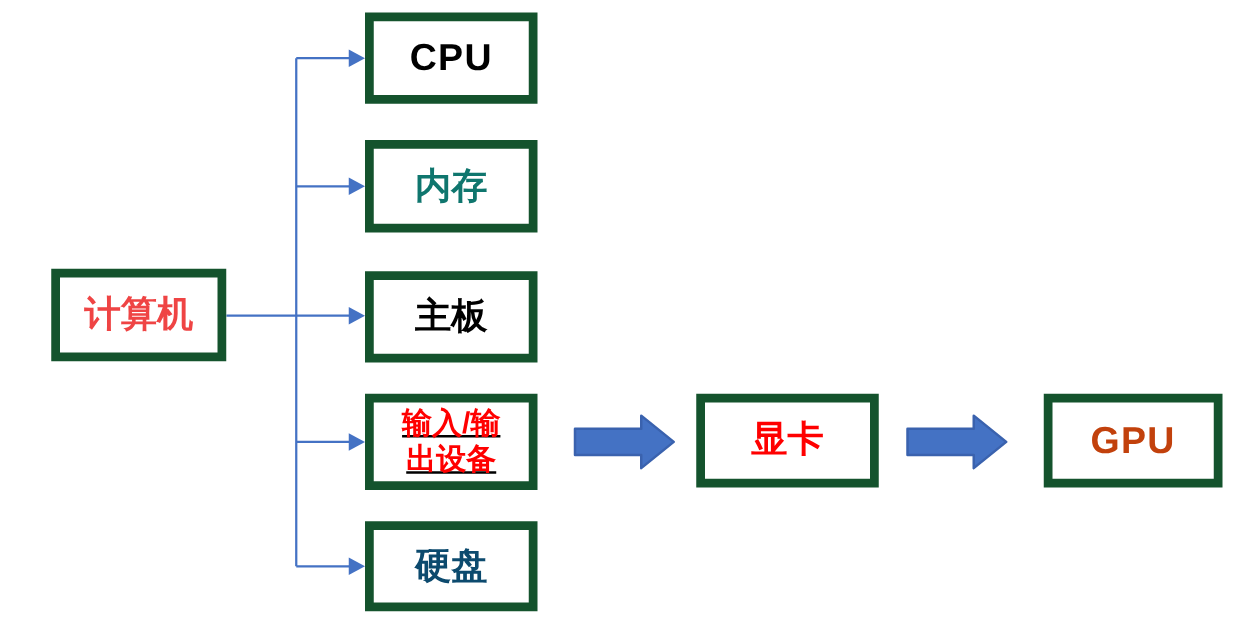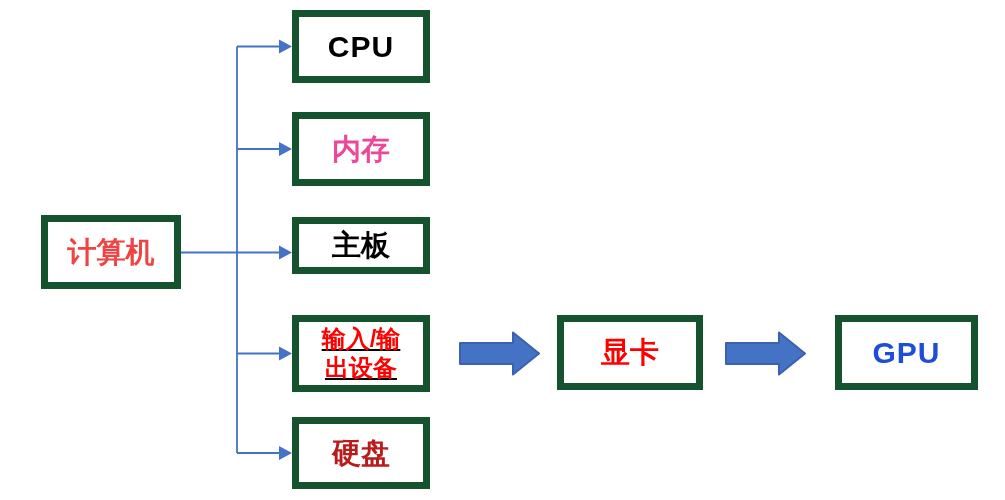--- a/index.html
+++ b/index.html
@@ -37,21 +37,21 @@
     font-weight: bold;
     color: #000000;
     white-space: pre-line;
     text-align: center;
     line-height: 1.2;
   }
   
   .n-computer    { left: 41px;  top: 215px; width: 140px; height: 74px; }
   .n-cpu         { left: 292px; top: 10px;  width: 138px; height: 73px; }
   .n-memory      { left: 292px; top: 112px; width: 138px; height: 74px; }
-  .n-motherboard { left: 292px; top: 217px; width: 138px; height: 57px; }
+  .n-motherboard { left: 292px; top: 217px; width: 138px; height: 73px; }
   .n-io          { left: 292px; top: 315px; width: 138px; height: 77px; text-decoration: underline; }
   .n-harddisk    { left: 292px; top: 417px; width: 138px; height: 72px; }
   .n-graphics    { left: 557px; top: 315px; width: 146px; height: 75px; }
   .n-gpu         { left: 835px; top: 315px; width: 143px; height: 75px; }
 
   .fs-cjk   { font-size: 29px; }
   .fs-latin { font-size: 30px; letter-spacing: 1px; }
   .fs-io    { font-size: 24px; }
 </style>
 </head>
@@ -85,37 +85,37 @@
 
   <div class="node n-computer">
     <span class="node-label fs-cjk" style="color: #ef4444;">计算机</span>
   </div>
 
   <div class="node n-cpu">
     <span class="node-label fs-latin" style="color: rgb(0, 0, 0);">CPU</span>
   </div>
 
   <div class="node n-memory">
-    <span class="node-label fs-cjk" style="color: #ec4899;">内存</span>
+    <span class="node-label fs-cjk" style="color: #0f766e;">内存</span>
   </div>
 
   <div class="node n-motherboard">
     <span class="node-label fs-cjk" style="color: rgb(0, 0, 0);">主板</span>
   </div>
 
   <div class="node n-io">
     <span class="node-label fs-io" style="color: rgb(255, 0, 0);">输入/输
 出设备</span>
   </div>
 
   <div class="node n-harddisk">
-    <span class="node-label fs-cjk" style="color: #b91c1c;">硬盘</span>
+    <span class="node-label fs-cjk" style="color: #0c4a6e;">硬盘</span>
   </div>
 
   <div class="node n-graphics">
     <span class="node-label fs-cjk" style="color: rgb(255, 0, 0);">显卡</span>
   </div>
 
   <div class="node n-gpu">
-    <span class="node-label fs-latin" style="color: #1d4ed8;">GPU</span>
+    <span class="node-label fs-latin" style="color: #c2410c;">GPU</span>
   </div>
 
 </div>
 
 </body></html>

